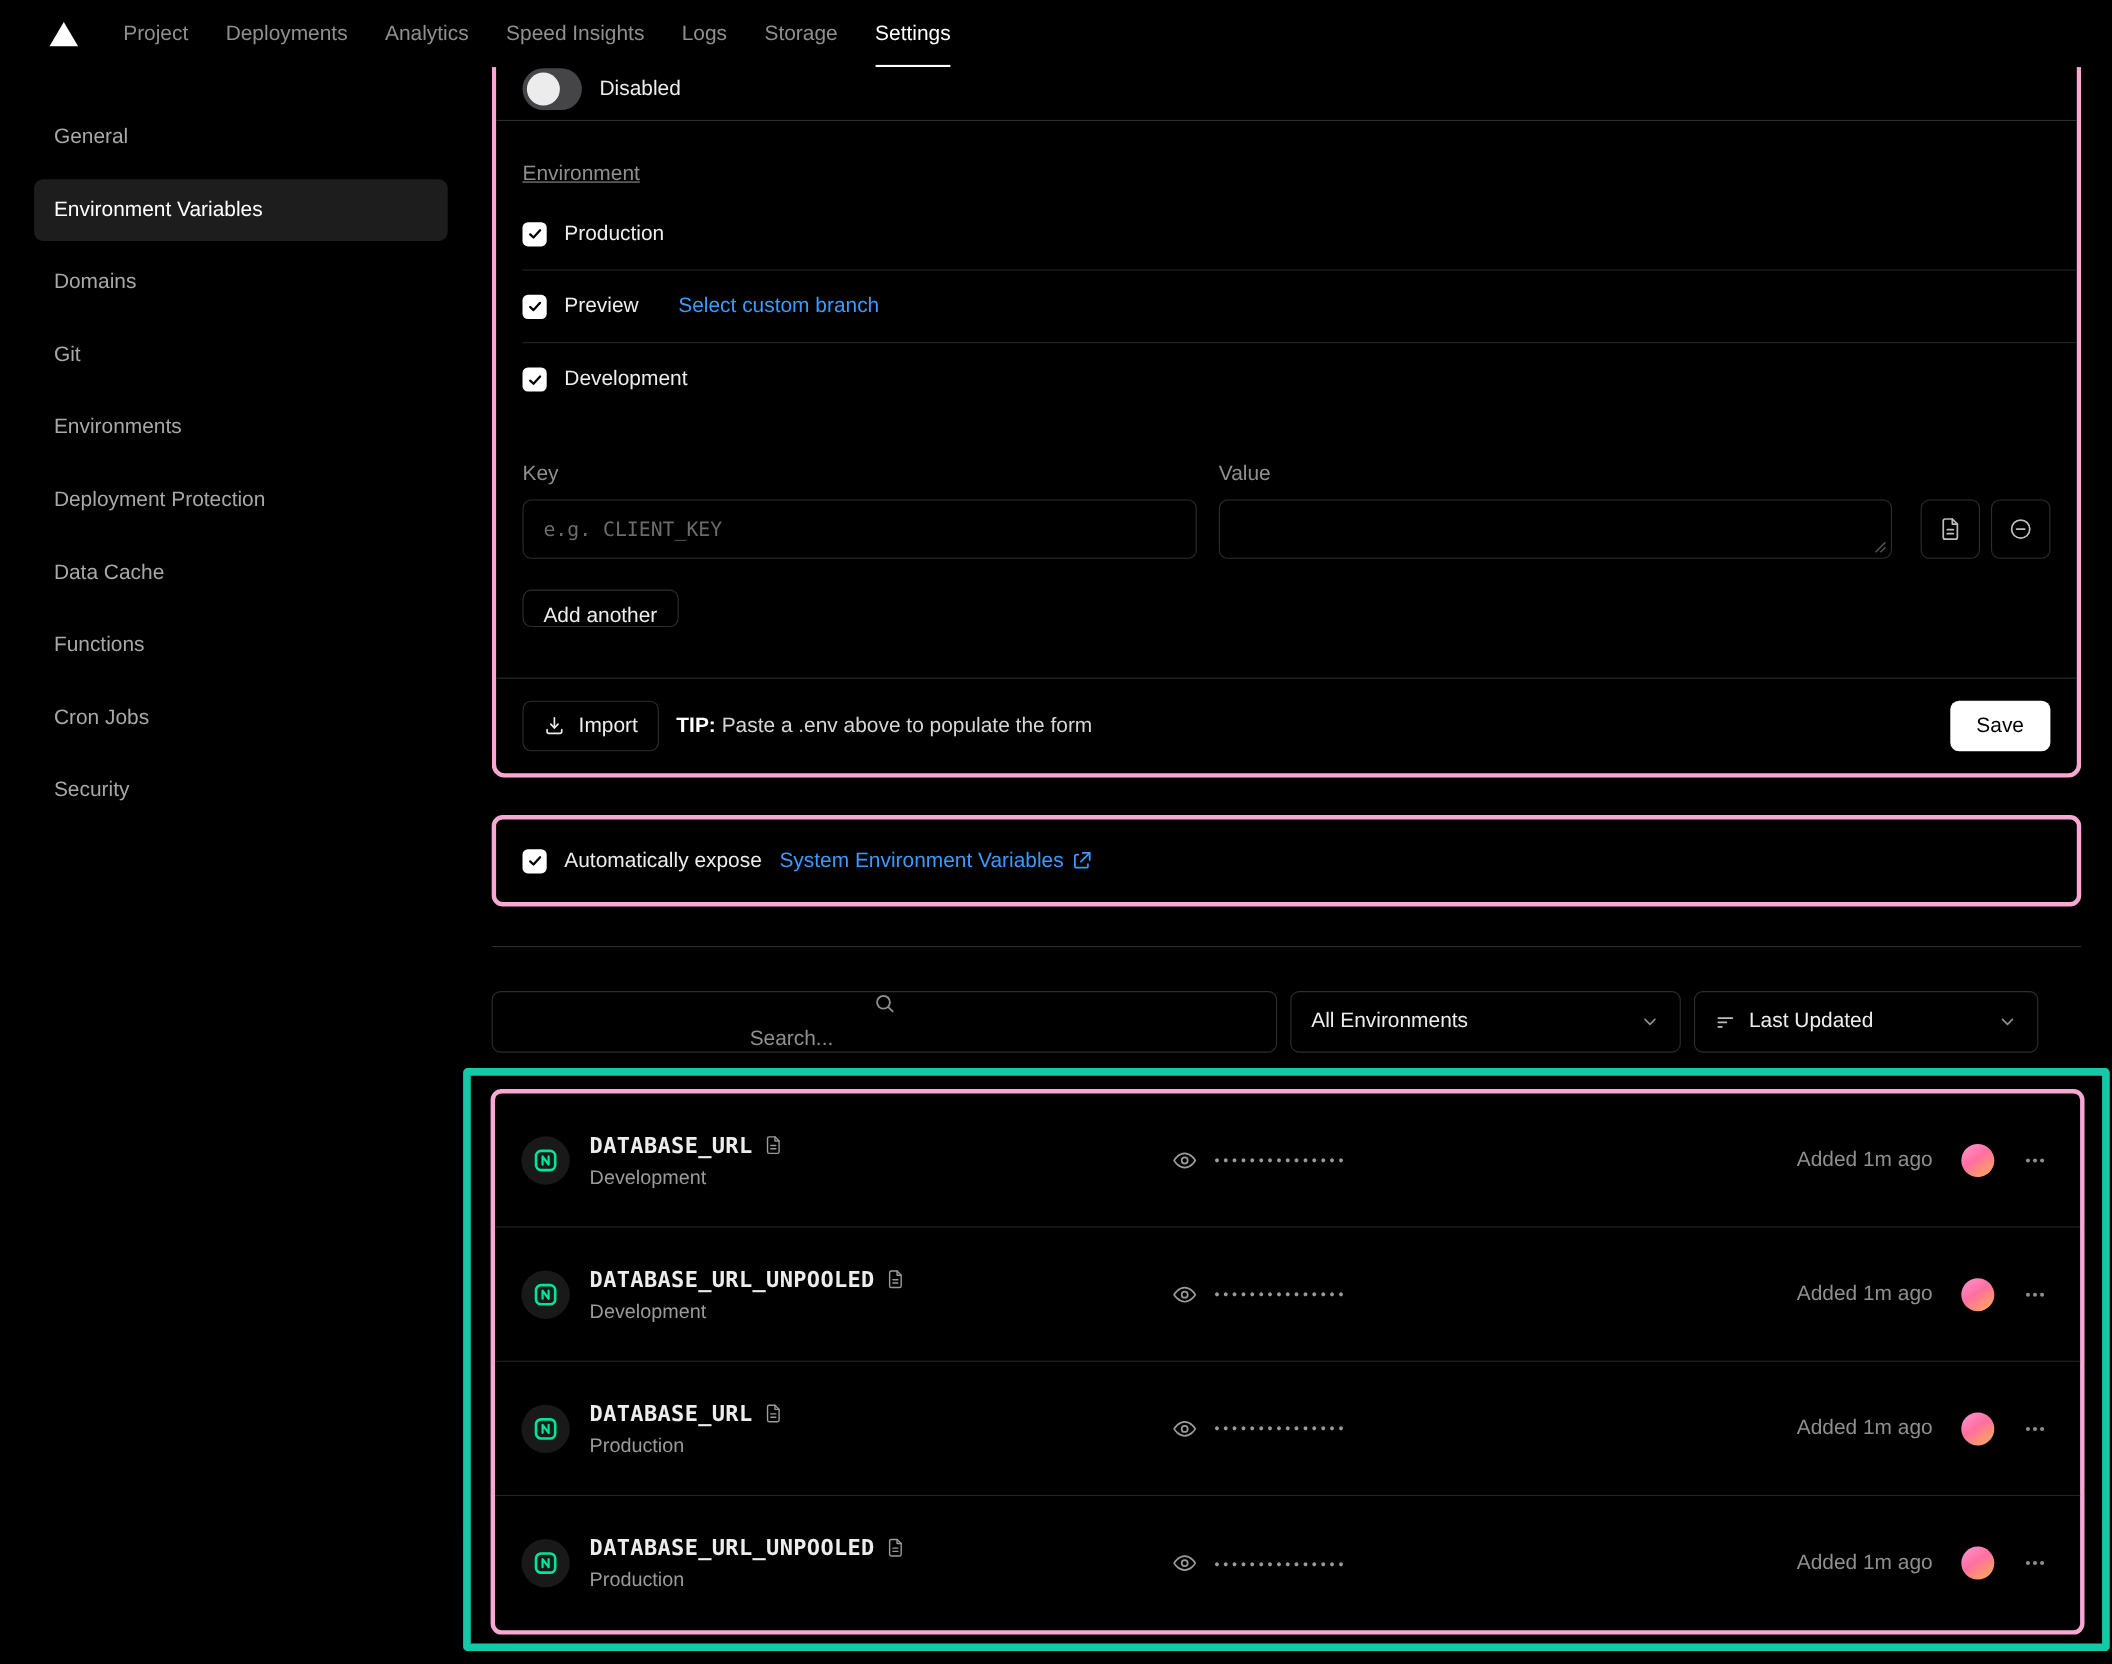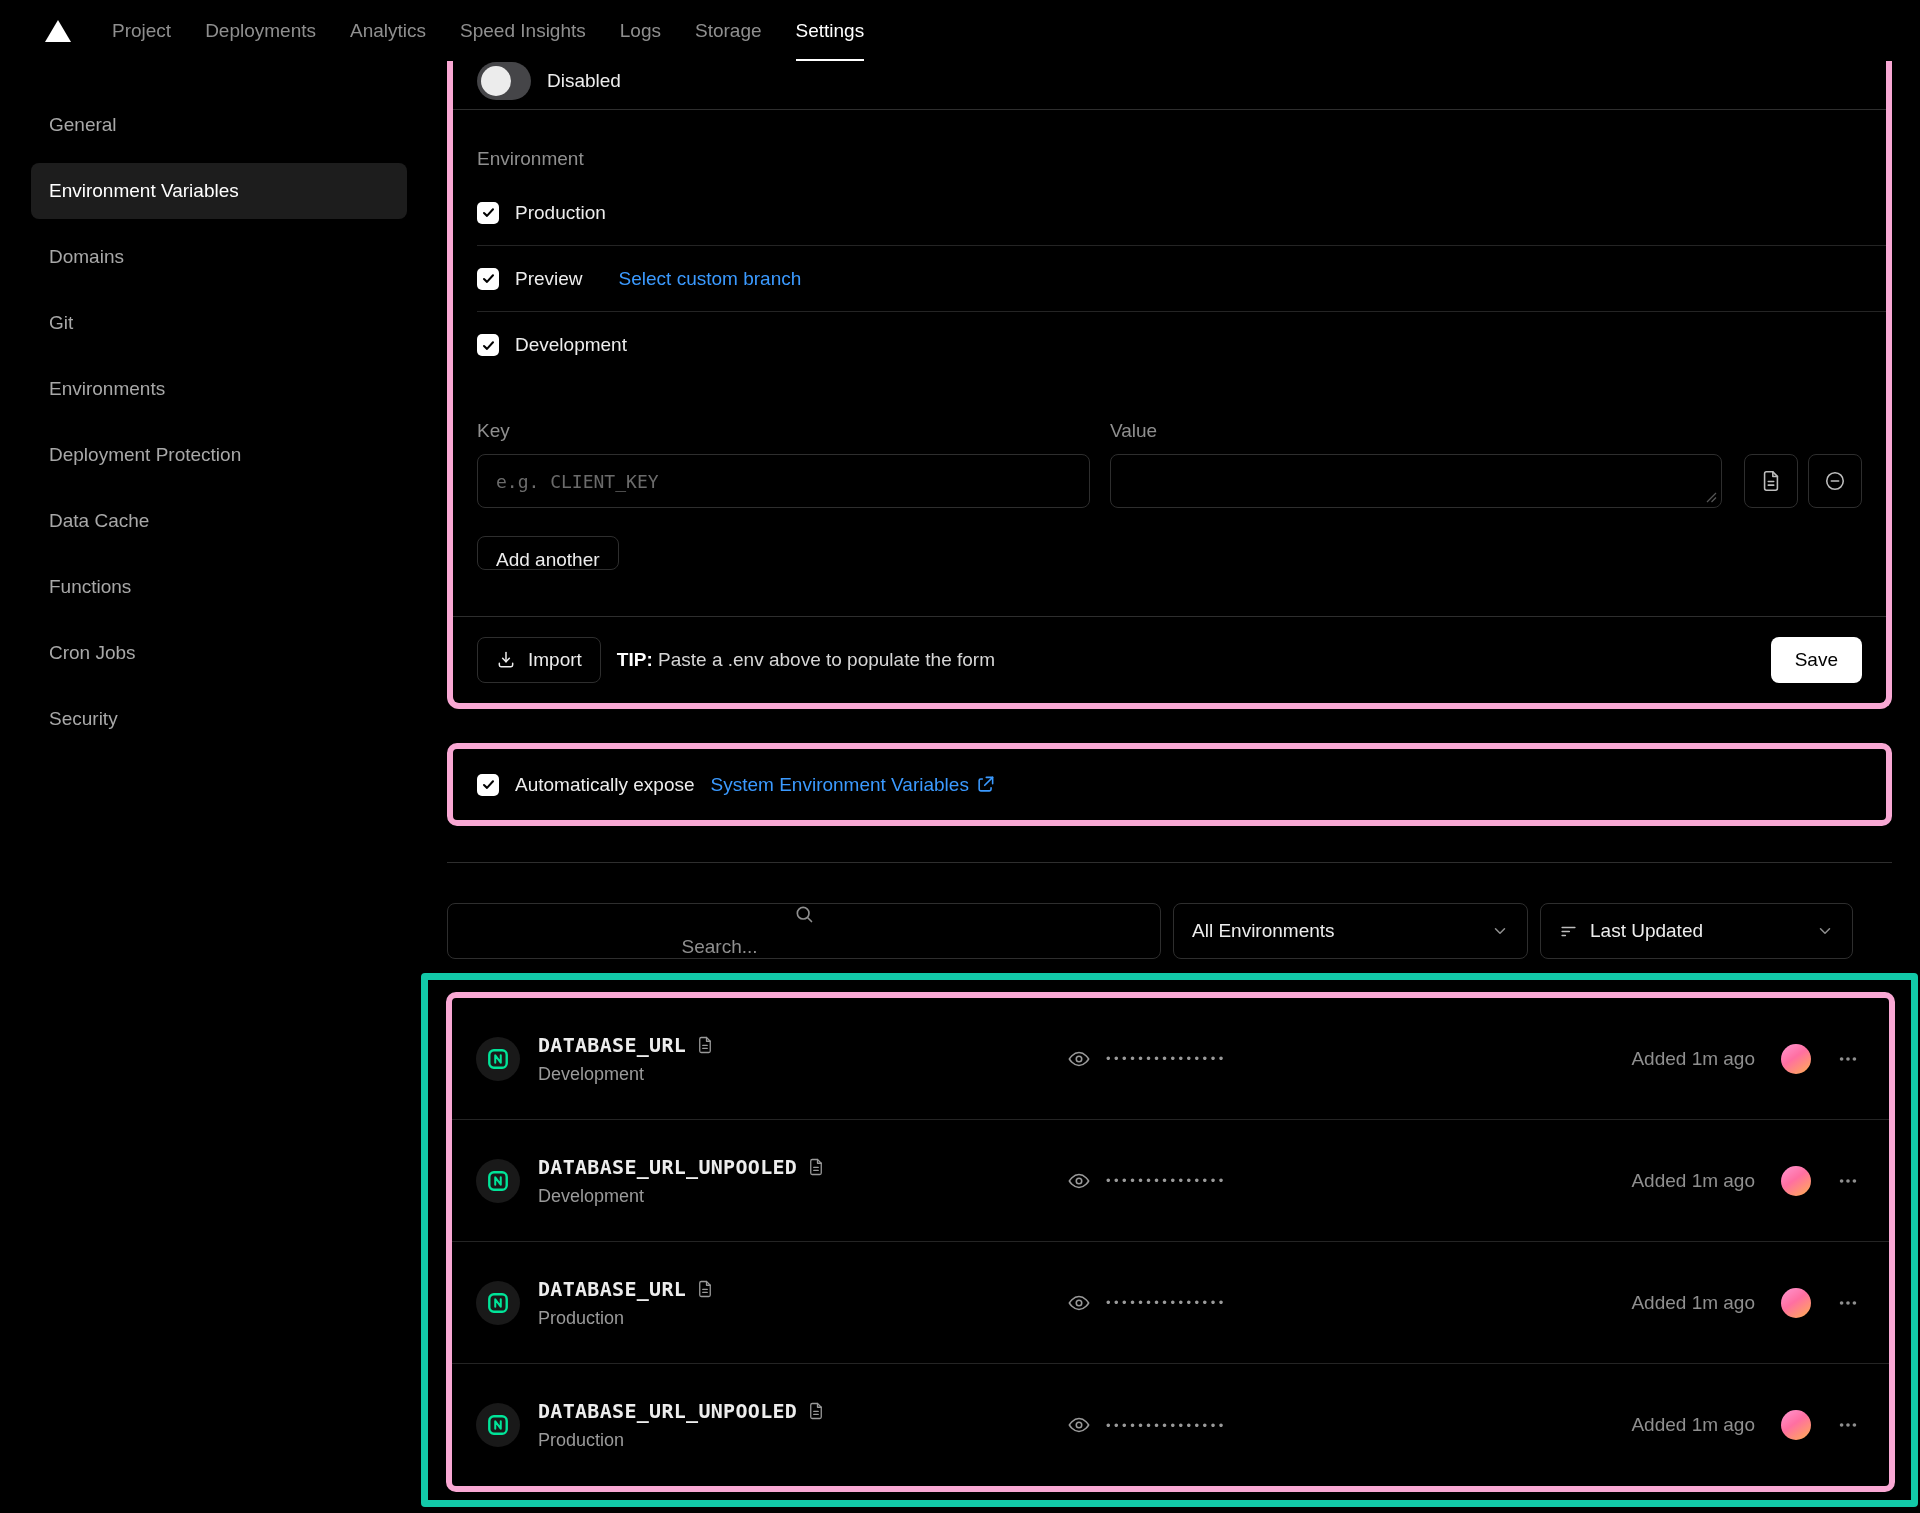--- a/index.html
+++ b/index.html
@@ -16,30 +16,30 @@
 
   
   .page { display:flex; }
   .sidebar { width:447px; flex:0 0 447px; padding-top:36px; }
   .side-item { width:376px; height:56px; margin:0 0 10px 31px; display:flex; align-items:center;
     padding-left:18px; border-radius:8px; font-size:19px; color:#a8a8a8; cursor:pointer; }
   .side-item.active { background:#1d1d1d; color:#fff; }
   .content { width:1445px; padding-top:0; position:relative; }
 
   
-  .card { border:6px solid #f9a8d4; border-radius:10px; background:#000; }
+  .card { border:4px solid #f9a8d4; border-radius:10px; background:#000; }
   .form-card { border-top:none; border-radius:0 0 12px 12px; overflow:hidden; }
   .toggle-row { display:flex; align-items:center; gap:16px; height:57px; margin-top:-8px;
     padding:0 24px; border-bottom:1px solid #2e2e2e; }
   .toggle { width:54px; height:38px; border-radius:19px; background:#454548; position:relative; cursor:pointer; flex:0 0 auto; }
   .toggle .knob { position:absolute; left:4px; top:4px; width:30px; height:30px; border-radius:50%; background:#ececec; }
   .toggle-label { font-size:19px; color:#ededed; }
 
   .env-section { padding-left:24px; padding-top:38px; }
-  .section-label { font-size:19px; color:#8f8f8f; margin-bottom:10px; }
+  .section-label { font-size:19px; color:#8f8f8f; margin-bottom:10px;text-decoration:underline; }
   .check-row { height:66px; display:flex; align-items:center; gap:16px; border-bottom:1px solid #242424; }
   .check-row.last { border-bottom:none; }
   .checkbox { width:22px; height:22px; border-radius:5px; background:#fff; display:flex; align-items:center; justify-content:center; cursor:pointer; flex:0 0 auto; }
   .check-label { font-size:19px; color:#ededed; }
   .branch-link { font-size:19px; color:#3b9aff; margin-left:20px; text-decoration:none; cursor:pointer; }
 
   .kv-area { padding:0 24px; margin-top:42px; display:grid; grid-template-columns:613px 612px 1fr; column-gap:20px; }
   .field-label { font-size:19px; color:#8f8f8f; margin-bottom:12px; }
   .text-input { width:100%; height:54px; background:#000; border:1px solid #2e2e2e; border-radius:8px;
     color:#ededed; font-size:18px; padding:0 18px; outline:none; }

